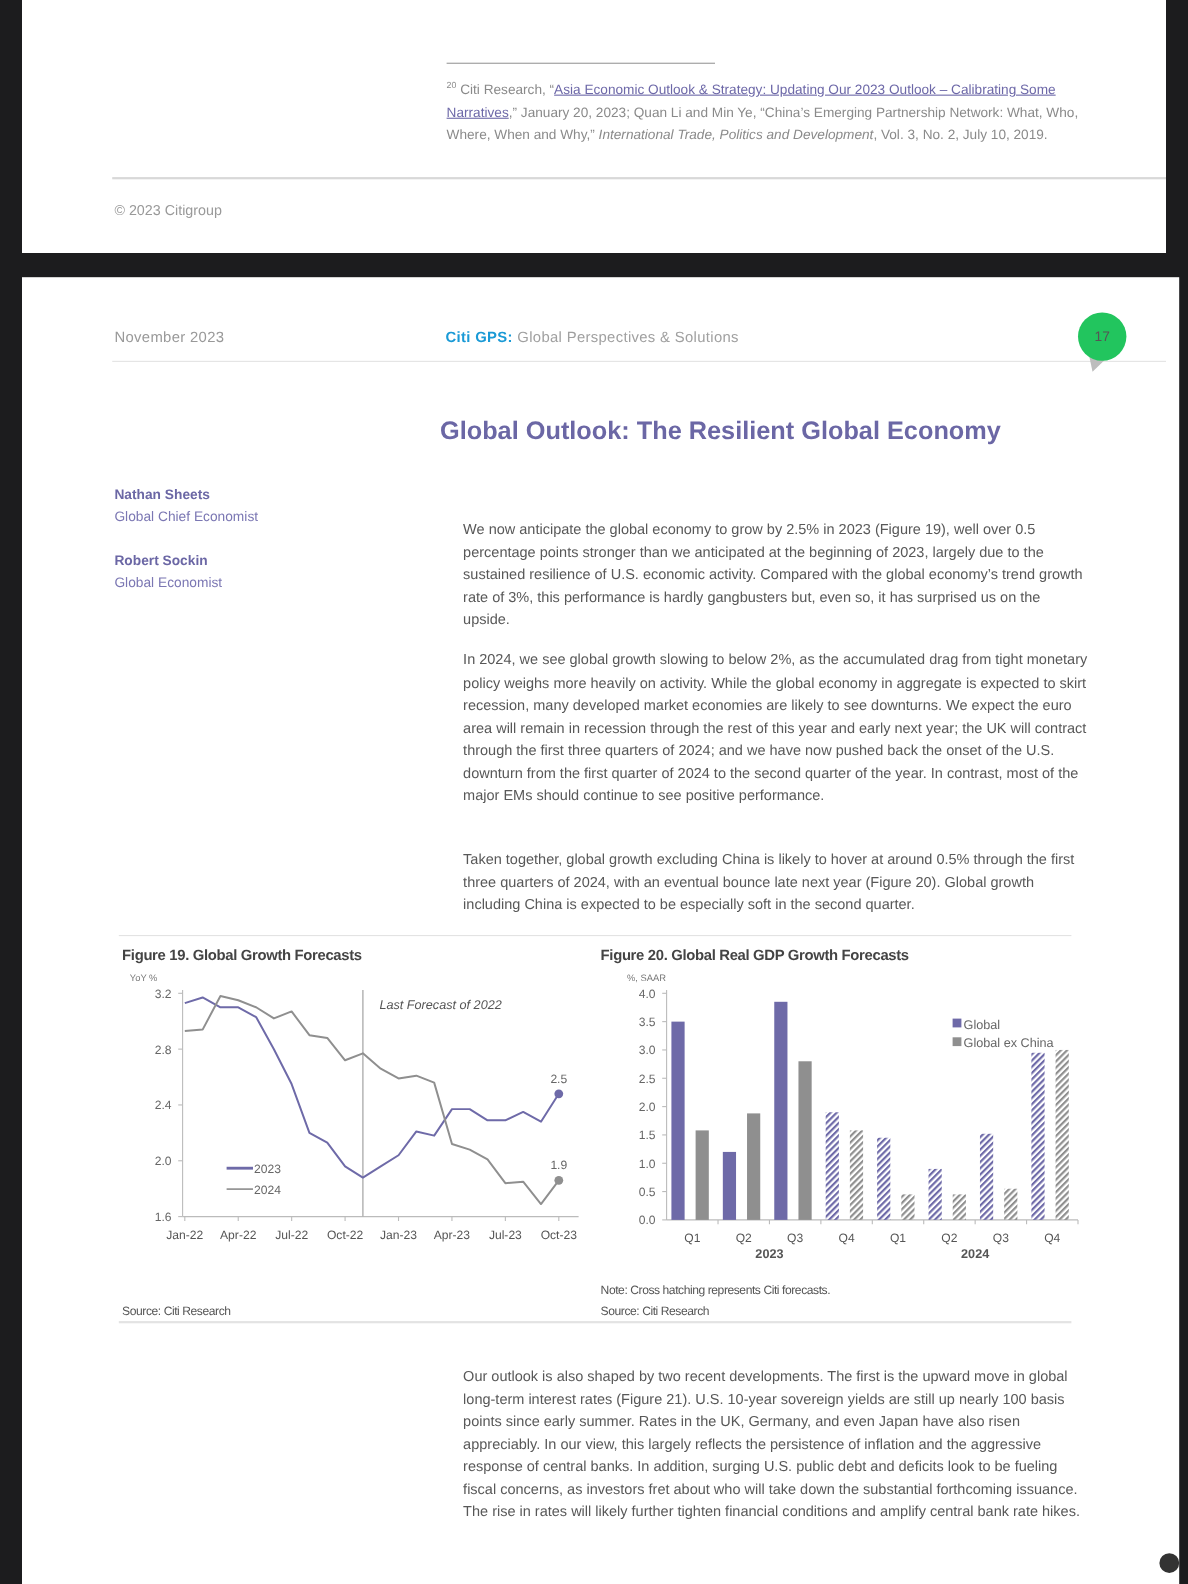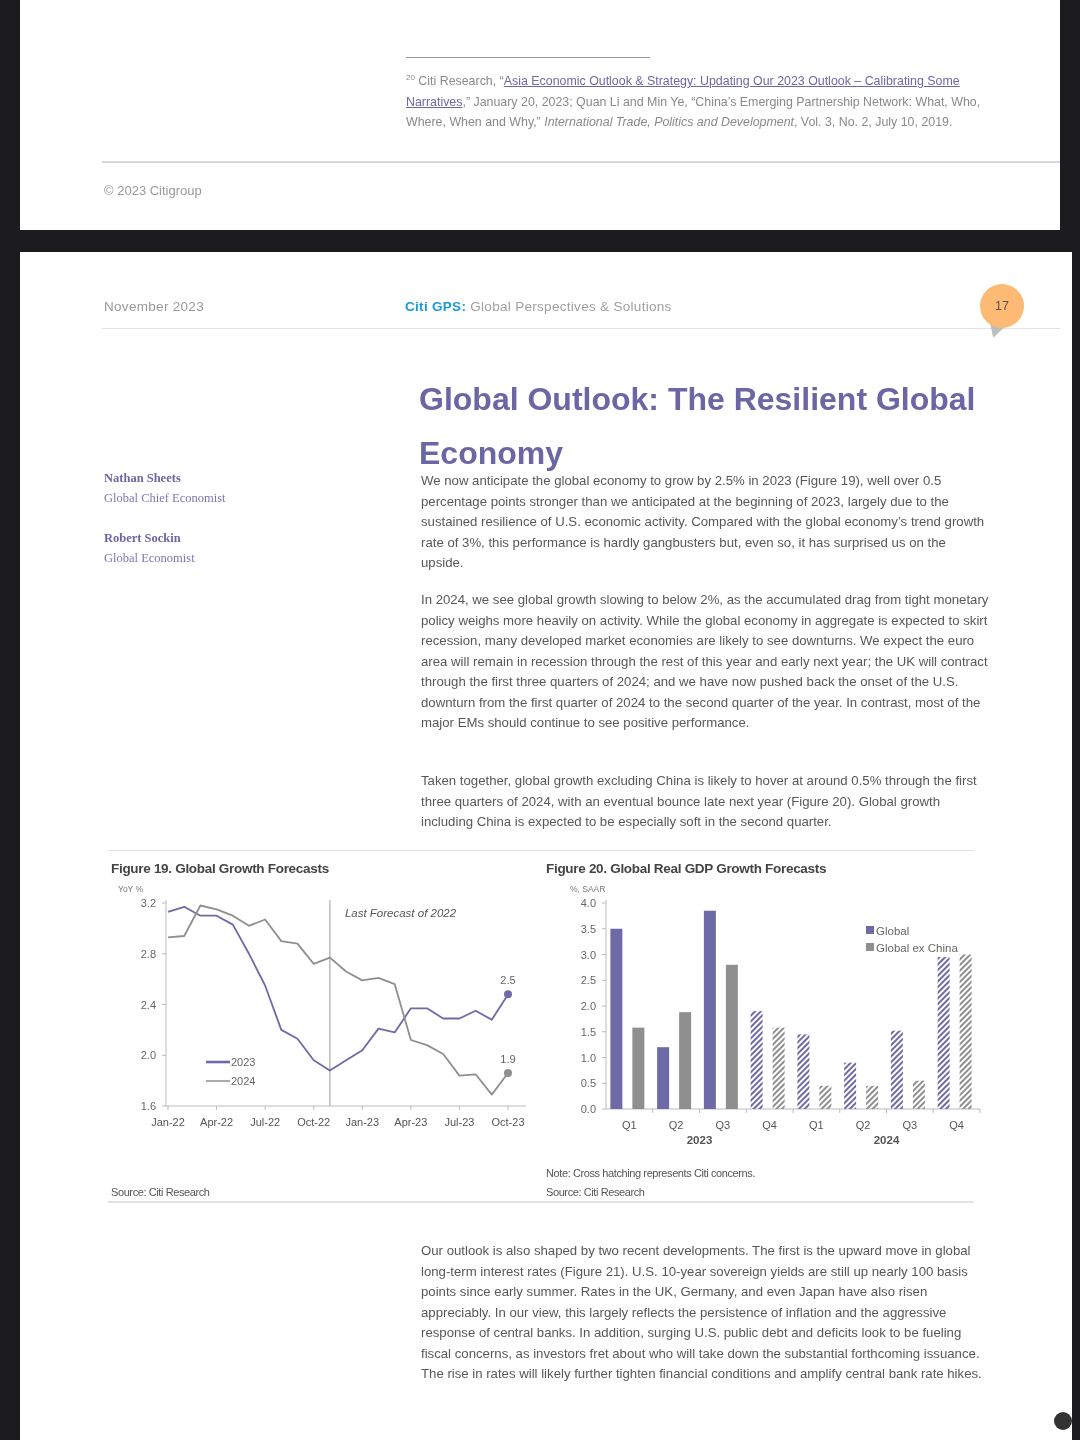--- a/index.html
+++ b/index.html
@@ -15,26 +15,26 @@
   .footnote sup { font-size: 8px; }
   .footnote a { color: #6d68a8; text-decoration: underline; }
   .footnote i { font-style: italic; }
   .top-rule { position: absolute; left: 82px; top: 161px; width: 958px; height: 2px; background: #d8d8d8; }
   .copyright { position: absolute; left: 84px; top: 172px; font-size: 13px; color: #999; margin-top: 11px; }
 
   .hdr-date { position: absolute; left: 84px; top: 47px; font-size: 13.5px; color: #999; letter-spacing: 0.3px; }
   .hdr-brand { position: absolute; left: 385px; top: 47px; font-size: 13.5px; color: #a0a0a0; letter-spacing: 0.3px; }
   .hdr-brand b { color: #1a9ad6; font-weight: bold; margin-top: 38px; }
   .hdr-rule { position: absolute; left: 82px; top: 76px; width: 958px; height: 1px; background: #e3e3e3; }
-  .page-badge { position: absolute; left: 960px; top: 32px; width: 44px; height: 44px; border-radius: 50%; background: #fdba74; color: #555; font-size: 12.5px; text-align: center; line-height: 44px; }
+  .page-badge { position: absolute; left: 960px; top: 32px; width: 44px; height: 44px; border-radius: 50%; background: #22c55e; color: #555; font-size: 12.5px; text-align: center; line-height: 44px; }
   .page-badge-tail { position: absolute; left: 966px; top: 70px; width: 0; height: 0; border-left: 10px solid transparent; border-right: 8px solid transparent; border-top: 16px solid #bdbdbd; transform: rotate(20deg); }
 
-  .title { position: absolute; left: 399px; top: 120px; width: 600px; font-size: 32px; font-weight: bold; color: #6b67a5; line-height: 54px; }
-
-  .authors { position: absolute; left: 84px; top: 216px; width: 260px; font-family: Liberation Serif, serif; }
+  .title { position: absolute; left: 380px; top: 120px; width: 600px; font-size: 23px; font-weight: bold; color: #6b67a5; line-height: 39px; }
+
+  .authors { position: absolute; left: 84px; top: 188px; width: 260px; }
   .author { margin-bottom: 20px; }
   .author-name { font-size: 12.5px; font-weight: bold; color: #6b67a5; line-height: 20px; }
   .author-role { font-size: 12.5px; color: #7b77b3; line-height: 20px; }
 
   .body-text { position: absolute; left: 385px; width: 570px; font-size: 13.2px; line-height: 20.5px; color: #585858; margin: 16px; }
   #p1 { top: 203px; } #p2 { top: 322px; } #p3 { top: 503px; } #p4 { top: 973px; }
 
   .fig-rule-top { position: absolute; left: 88px; top: 598px; width: 866px; height: 1px; background: #e3e3e3; }
   .fig-rule-bottom { position: absolute; left: 88px; top: 949px; width: 866px; height: 2px; background: #e3e3e3; }
   .fig-title { position: absolute; font-size: 13.5px; font-weight: bold; color: #444; letter-spacing: -0.3px; }
@@ -199,20 +199,20 @@
       <rect x="419.625" y="74.5" width="12" height="154.5" fill="url(#hatch1)"></rect>
       <text x="159.5" y="264" font-size="11.5" fill="#555" font-weight="bold" text-anchor="middle">2023</text>
       <text x="346.5" y="264" font-size="11.5" fill="#555" font-weight="bold" text-anchor="middle">2024</text>
       <rect x="326" y="46" width="8" height="8" fill="#6e6aa8"></rect>
       <text x="336" y="55" font-size="11.5" fill="#666">Global</text>
       <rect x="326" y="63" width="8" height="8" fill="#8f8f8f"></rect>
       <text x="336" y="72" font-size="11.5" fill="#666">Global ex China</text>
     </svg>
 
   <div class="fig-note" id="fig19-source">Source: Citi Research</div>
-  <div class="fig-note" id="fig20-note">Note: Cross hatching represents Citi concerns.</div>
+  <div class="fig-note" id="fig20-note">Note: Cross hatching represents Citi forecasts.</div>
   <div class="fig-note" id="fig20-source">Source: Citi Research</div>
   <div class="fig-rule-bottom"></div>
 
   <p class="body-text" id="p4">Our outlook is also shaped by two recent developments. The first is the upward move in global long-term interest rates (Figure 21). U.S. 10-year sovereign yields are still up nearly 100 basis points since early summer. Rates in the UK, Germany, and even Japan have also risen appreciably. In our view, this largely reflects the persistence of inflation and the aggressive response of central banks. In addition, surging U.S. public debt and deficits look to be fueling fiscal concerns, as investors fret about who will take down the substantial forthcoming issuance. The rise in rates will likely further tighten financial conditions and amplify central bank rate hikes.</p>
 </div>
 
 <div class="scroll-hint"></div>
 
 </body></html>

